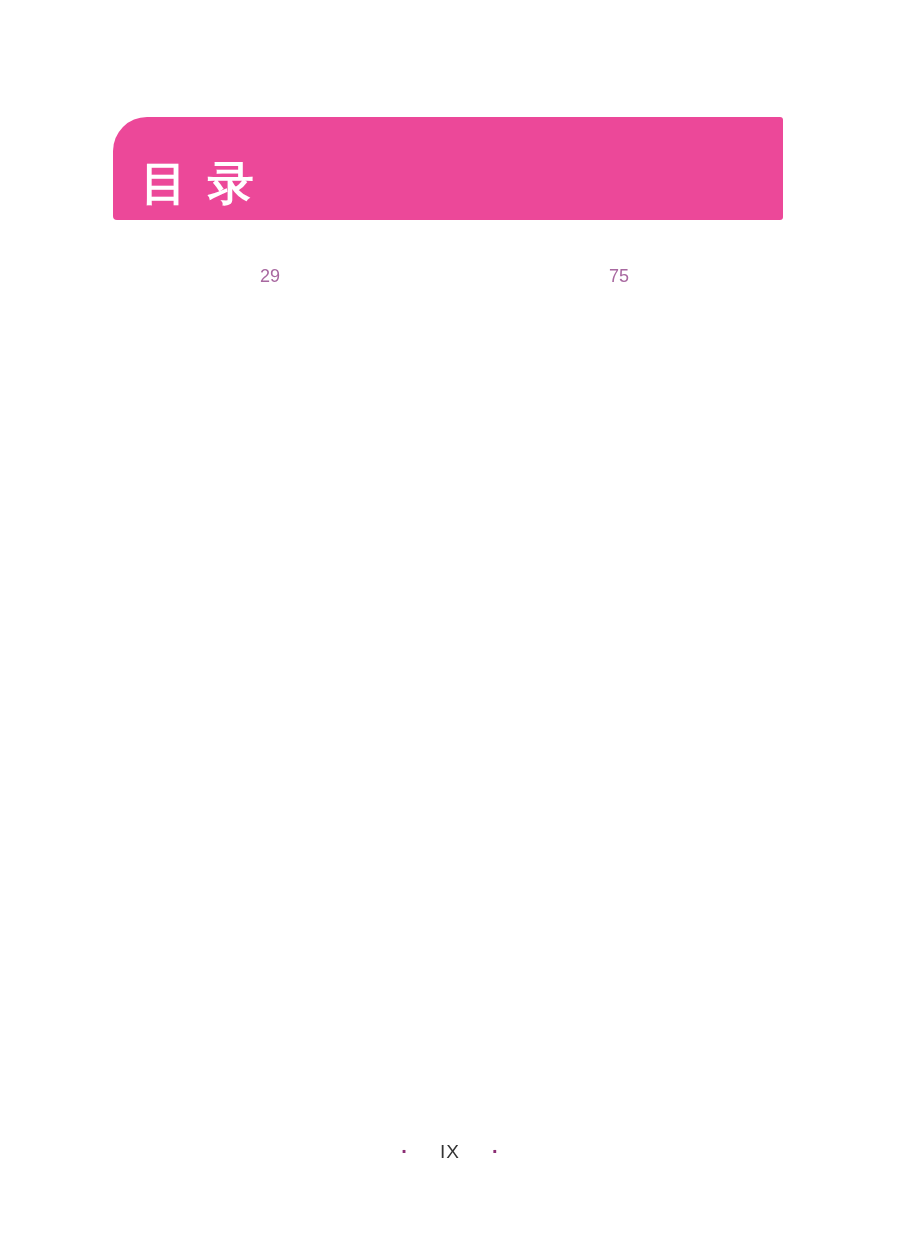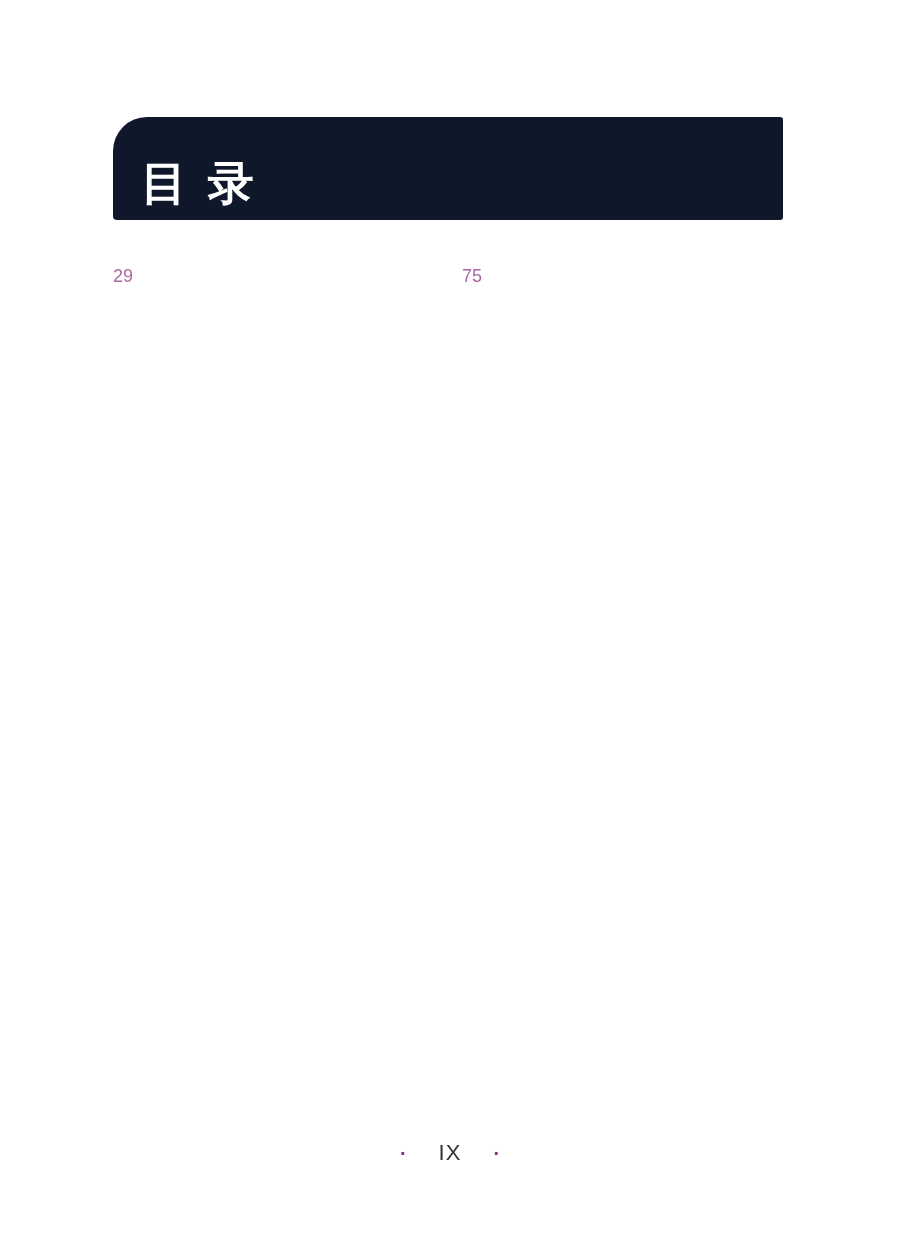--- a/index.html
+++ b/index.html
@@ -5,21 +5,21 @@
   html, body { margin: 0; padding: 0; background: #ffffff; }
   body {
     font-family: "Liberation Sans", "DejaVu Sans", sans-serif;
     width: 900px; height: 1233px; position: relative; overflow: hidden;
   }
   .page { position: absolute; inset: 0; background: #ffffff; }
 
   
   .banner {
     position: absolute; left: 113px; top: 117px; width: 670px; height: 103px;
-    background: #0f172a; border-radius: 34px 3px 3px 4px;
+    background: #ec4899; border-radius: 34px 3px 3px 4px;
     display: flex; align-items: flex-end;
   }
   .banner h1 {
     margin: 0 0 14px 28px; color: #ffffff; font-size: 46px; font-weight: bold;
     letter-spacing: 4px; line-height: 1;
   }
 
   
   .col { position: absolute; top: 266px; width: 314px; }
   .col.left  { left: 113px; }
@@ -50,39 +50,39 @@
   .row.after-band { margin-top: 14px; }
   .row.sub { margin-top: 14px; }
   .row.sub.gap { margin-top: 23px; }
   .row .label { white-space: nowrap; flex: 0 0 auto; }
   .row.sub .label { color: #3c3c3c; font-size: 20px; font-weight: bold; letter-spacing: 1px; }
   .row .leader {
     flex: 1 1 auto; height: 100%; margin: 0 6px;
     background-image: radial-gradient(circle, #b583ad 1.2px, transparent 1.5px);
     background-size: 7px 7px; background-position: 0 center; background-repeat: repeat-x;
   }
-  .row .page { flex: 0 0 auto; min-width: 24px; text-align: left; color: #a868a0; }
+  .row .page { flex: 0 0 auto; min-width: 24px; text-align: center; color: #a868a0; }
   .row.nopage .leader, .row.nopage .page { visibility: hidden; }
 
   
   .bullet {
     flex: 0 0 auto; width: 10px; height: 10px; border-radius: 50%;
     border: 3.5px solid #a23a8a; margin-right: 9px; position: relative; background: #ffffff;
   }
   .bullet::after {
     content: ""; position: absolute; left: 2.5px; top: 2.5px;
     width: 5px; height: 5px; border-radius: 50%; background: #46173c;
   }
 
   
   footer {
     position: absolute; left: 0; top: 1140px; width: 100%;
     display: flex; align-items: center; justify-content: center; gap: 32px;
   }
-  footer .pageno { color: #343434; font-size: 22px; letter-spacing: 1px; }
+  footer .pageno { color: #343434; font-size: 19px; letter-spacing: 1px; }
   footer .fdot { color: #8b2e74; font-size: 20px; font-weight: bold; }
 </style>
 </head>
 <body>
 
 <div class="page">
 
   <header class="banner">
     <h1>目 录</h1>
   </header>

